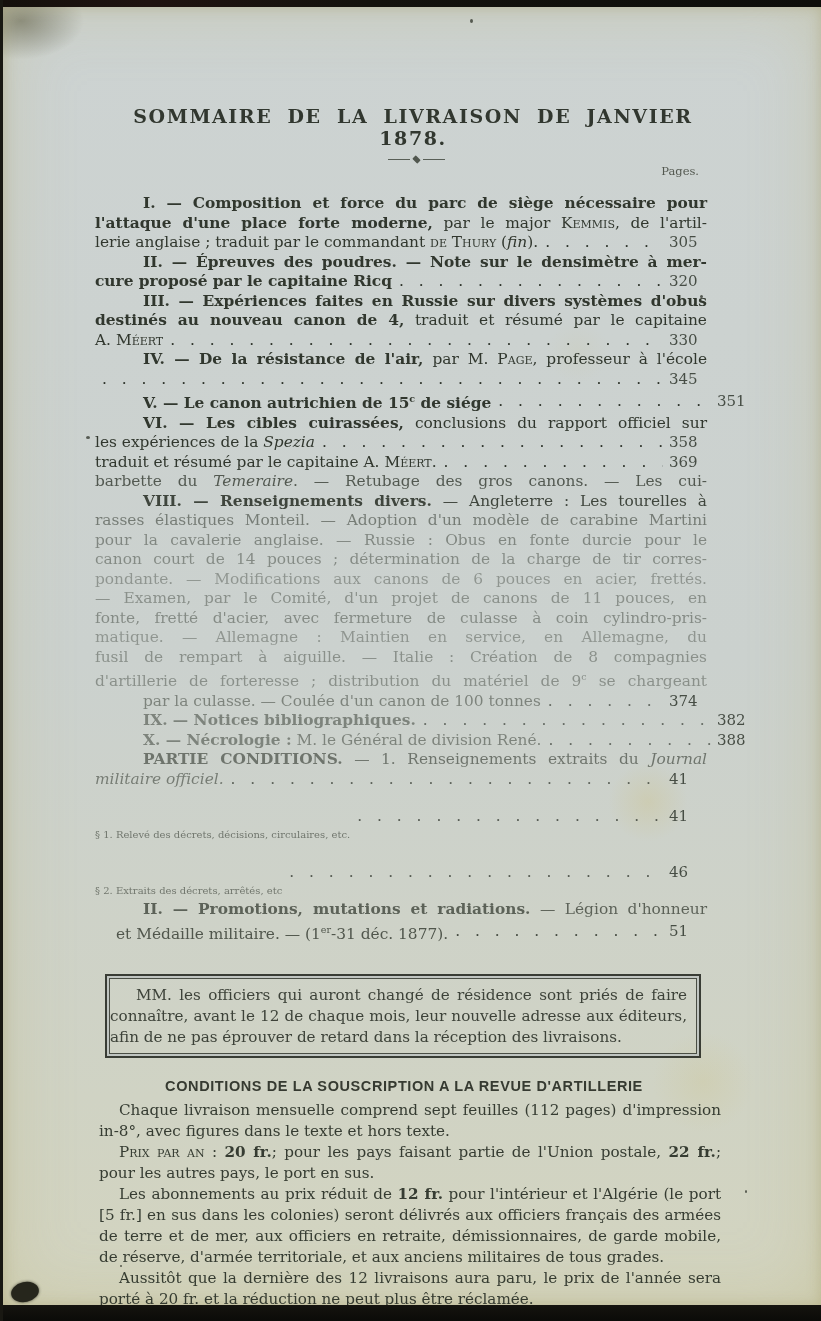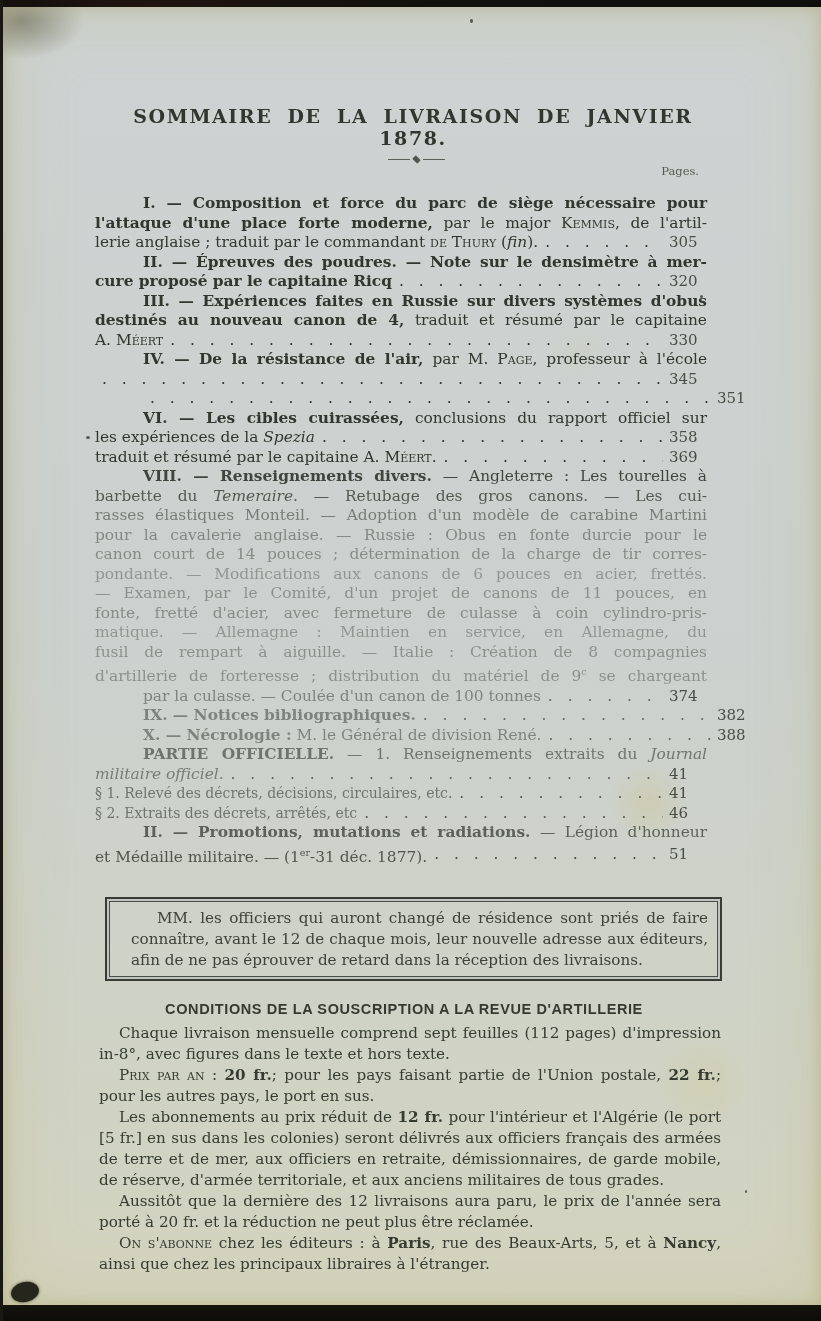--- a/index.html
+++ b/index.html
@@ -42,40 +42,40 @@
   .ornament .diamond{width:7px;height:7px;margin:0 3px;transform:rotate(45deg) scaleY(.7);
     background:rgba(50,56,46,.8);border-radius:1px;}
   .pages-label{text-align:right;padding-right:8px;font-size:11.5px;color:rgba(52,58,48,.8);
     margin-bottom:16px;}
 
   .toc{font-size:15.4px;line-height:19.5px;}
   .toc-entry{margin:0;}
   .toc-line{width:100%;text-align:justify;text-align-last:justify;}
   .toc-line.ind{text-indent:48px;}
   .toc-line.nostretch{text-align-last:left;}
-  .toc-line.small .lt{font-size:14px;}
+  .toc-line.small .lt{font-size:10px;margin-top:36px;}
   .toc-line.leader{display:flex;align-items:center;text-indent:0;}
   .toc-line.leader.ind{padding-left:48px;}
   .toc-line.leader .lt{white-space:nowrap;flex:0 0 auto;}
   .dots{flex:1 1 auto;overflow:hidden;white-space:nowrap;margin:0 6px 0 7px;color:rgba(45,51,42,1);}
   .dots::after{content:". . . . . . . . . . . . . . . . . . . . . . . . . . . . . . . . . . . . . . . . . . . . . .";
     letter-spacing:5px;}
   .num{flex:0 0 38px;width:38px;text-align:right;font-size:15px;opacity:.88;color:#343b32;}
 
   .s-b{font-weight:700;}
   .s-i{font-style:italic;}
   .s-sc{font-variant:small-caps;}
   .s-sup{vertical-align:super;font-size:.62em;}
   .s-bsup{vertical-align:super;font-size:.62em;font-weight:700;}
 
   .notice{
     margin:30px 0 0 10px;width:577px;
     border:2px solid rgba(30,34,27,.85);
     box-shadow:inset 0 0 0 2px rgba(205,211,206,.9), inset 0 0 0 3px rgba(40,45,36,.8);
-    padding:9px 12px 8px 24px;
+    padding:9px 12px 8px 3px;
   }
   .notice p{margin:0;font-size:15.2px;line-height:21px;text-align:justify;text-indent:26px;
     color:rgba(44,50,41,.9);}
 
   h2{
     margin:20px 0 6px 6px;text-align:center;
     font-family:"Liberation Sans","DejaVu Sans",sans-serif;
     font-size:14.5px;font-weight:700;letter-spacing:.6px;color:rgba(40,45,36,.92);
   }
   .paras{width:622px;margin-left:4px;}
@@ -128,42 +128,43 @@
           </div>
           <div class="toc-entry">
             <div class="toc-line ind"><span class="lt"><span class="s-b">IV. — De la résistance de l'air,</span><span> par M. </span><span class="s-sc">Page</span><span>, professeur à l'école</span></span></div>
             <div class="toc-line leader">
               <span class="dots"></span>
               <span class="num">345</span>
             </div>
           </div>
           <div class="toc-entry">
             <div class="toc-line leader ind">
+              <span class="lt"><span class="s-b">V. — Le canon autrichien de 15</span><span class="s-bsup">c</span><span class="s-b"> de siége</span></span>
               <span class="dots"></span>
               <span class="num">351</span>
             </div>
           </div>
           <div class="toc-entry">
             <div class="toc-line ind"><span class="lt"><span class="s-b">VI. — Les cibles cuirassées,</span><span> conclusions du rapport officiel sur</span></span></div>
             <div class="toc-line leader">
               <span class="lt"><span>les expériences de la </span><span class="s-i">Spezia</span></span>
               <span class="dots"></span>
               <span class="num">358</span>
             </div>
           </div>
           <div class="toc-entry">
             <div class="toc-line leader">
               <span class="lt"><span>traduit et résumé par le capitaine A. </span><span class="s-sc">Méert</span><span>.</span></span>
               <span class="dots"></span>
               <span class="num">369</span>
             </div>
           </div>
           <div class="toc-entry">
+            <div class="toc-line"><span class="lt" style="opacity: 0.78;"><span>barbette du </span><span class="s-i">Temeraire</span><span>. — Retubage des gros canons. — Les cui-</span></span></div>
             <div class="toc-line ind"><span class="lt" style="opacity: 0.9;"><span class="s-b">VIII. — Renseignements divers.</span><span> — Angleterre : Les tourelles à</span></span></div>
-            <div class="toc-line"><span class="lt" style="opacity: 0.78;"><span>barbette du </span><span class="s-i">Temeraire</span><span>. — Retubage des gros canons. — Les cui-</span></span></div>
             <div class="toc-line"><span class="lt" style="opacity: 0.55;"><span>rasses élastiques Monteil. — Adoption d'un modèle de carabine Martini</span></span></div>
             <div class="toc-line"><span class="lt" style="opacity: 0.48;"><span>pour la cavalerie anglaise. — Russie : Obus en fonte durcie pour le</span></span></div>
             <div class="toc-line"><span class="lt" style="opacity: 0.45;"><span>canon court de 14 pouces ; détermination de la charge de tir corres-</span></span></div>
             <div class="toc-line"><span class="lt" style="opacity: 0.38;"><span>pondante. — Modifications aux canons de 6 pouces en acier, frettés.</span></span></div>
             <div class="toc-line"><span class="lt" style="opacity: 0.42;"><span>— Examen, par le Comité, d'un projet de canons de 11 pouces, en</span></span></div>
             <div class="toc-line"><span class="lt" style="opacity: 0.45;"><span>fonte, fretté d'acier, avec fermeture de culasse à coin cylindro-pris-</span></span></div>
             <div class="toc-line"><span class="lt" style="opacity: 0.38;"><span>matique. — Allemagne : Maintien en service, en Allemagne, du</span></span></div>
             <div class="toc-line"><span class="lt" style="opacity: 0.42;"><span>fusil de rempart à aiguille. — Italie : Création de 8 compagnies</span></span></div>
             <div class="toc-line"><span class="lt" style="opacity: 0.42;"><span>d'artillerie de forteresse ; distribution du matériel de 9</span><span class="s-sup">c</span><span> se chargeant</span></span></div>
             <div class="toc-line leader">
@@ -180,21 +181,21 @@
             </div>
           </div>
           <div class="toc-entry">
             <div class="toc-line leader ind">
               <span class="lt" style="opacity: 0.5;"><span class="s-b">X. — Nécrologie :</span><span> M. le Général de division René.</span></span>
               <span class="dots" style="opacity: 0.65;"></span>
               <span class="num">388</span>
             </div>
           </div>
           <div class="toc-entry">
-            <div class="toc-line ind"><span class="lt" style="opacity: 0.6;"><span class="s-b">PARTIE OFFICIELLE.</span><span> — 1. Renseignements extraits du </span><span class="s-i">Journal</span></span></div>
+            <div class="toc-line ind"><span class="lt" style="opacity: 0.6;"><span class="s-b">PARTIE CONDITIONS.</span><span> — 1. Renseignements extraits du </span><span class="s-i">Journal</span></span></div>
             <div class="toc-line leader">
               <span class="lt" style="opacity: 0.55;"><span class="s-i">militaire officiel.</span></span>
               <span class="dots" style="opacity: 0.7;"></span>
               <span class="num">41</span>
             </div>
           </div>
           <div class="toc-entry">
             <div class="toc-line leader small">
               <span class="lt" style="opacity: 0.6;"><span>§ 1. Relevé des décrets, décisions, circulaires, etc.</span></span>
               <span class="dots" style="opacity: 0.75;"></span>
@@ -204,21 +205,21 @@
           <div class="toc-entry">
             <div class="toc-line leader small">
               <span class="lt" style="opacity: 0.6;"><span>§ 2. Extraits des décrets, arrêtés, etc</span></span>
               <span class="dots" style="opacity: 0.75;"></span>
               <span class="num">46</span>
             </div>
           </div>
           <div class="toc-entry">
             <div class="toc-line ind"><span class="lt" style="opacity: 0.72;"><span class="s-b">II. — Promotions, mutations et radiations.</span><span> — Légion d'honneur</span></span></div>
             <div class="toc-line leader">
-              <span class="lt" style="opacity: 0.8;"><span>et Médaille militaire. — (1</span><span class="s-sup">er</span><span>-31 déc. 1877).</span></span>
+              <span class="lt" style="opacity: 0.8; margin-left: 21px;"><span>et Médaille militaire. — (1</span><span class="s-sup">er</span><span>-31 déc. 1877).</span></span>
               <span class="dots" style="opacity: 0.85;"></span>
               <span class="num">51</span>
             </div>
           </div>
         </div>
 
       <div class="notice">
         <p>MM. les officiers qui auront changé de résidence sont priés de faire connaître, avant le 12 de chaque mois, leur nouvelle adresse aux éditeurs, afin de ne pas éprouver de retard dans la réception des livraisons.</p>
       </div>
 

